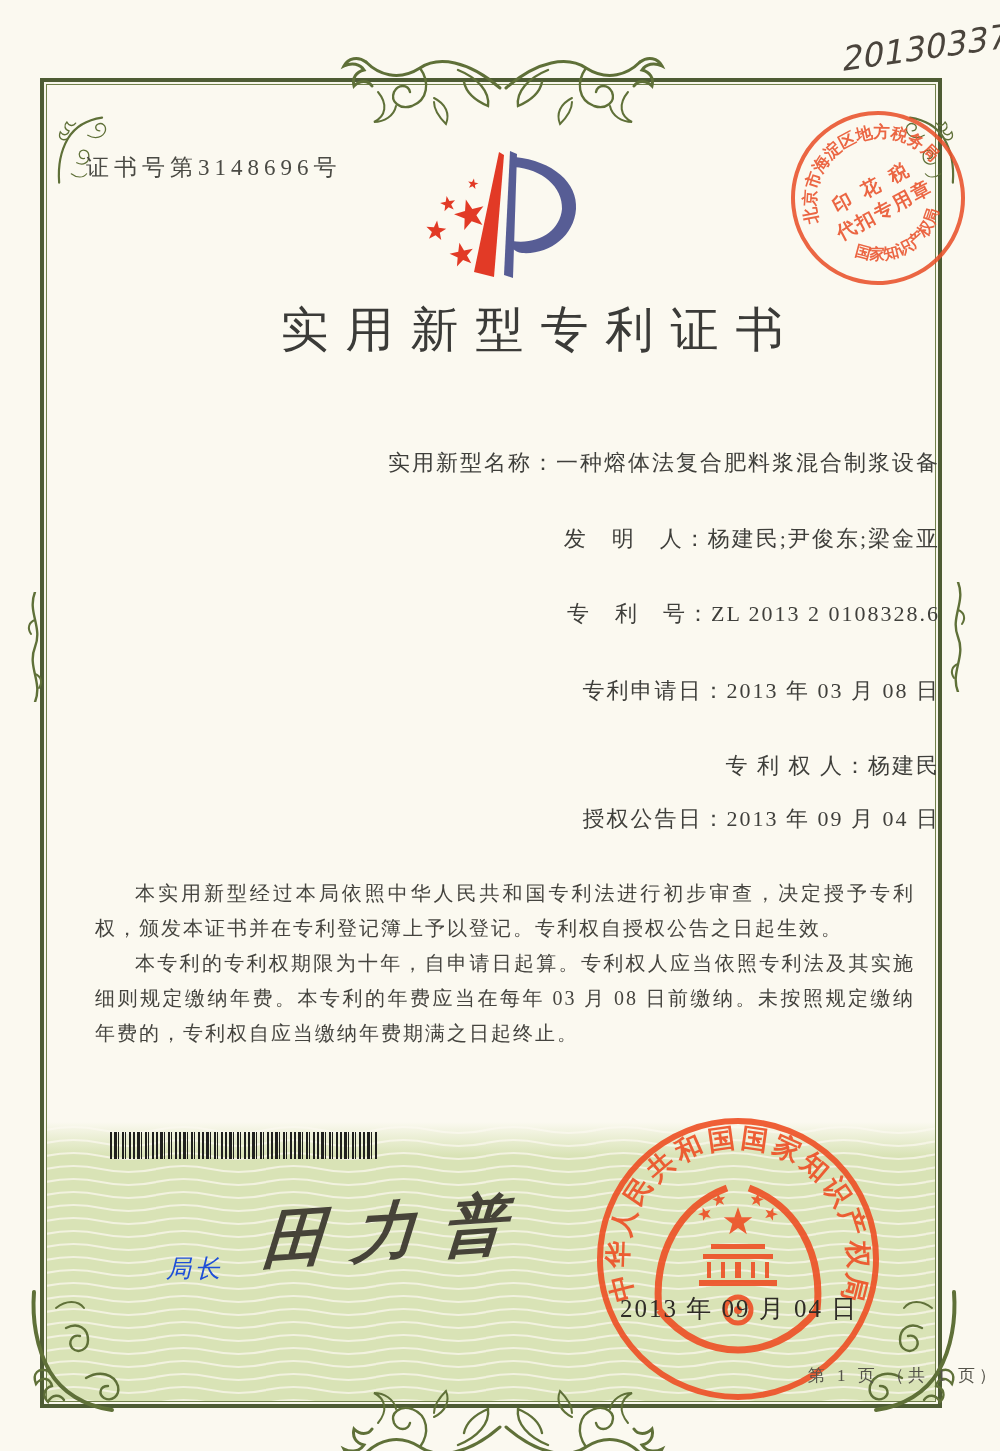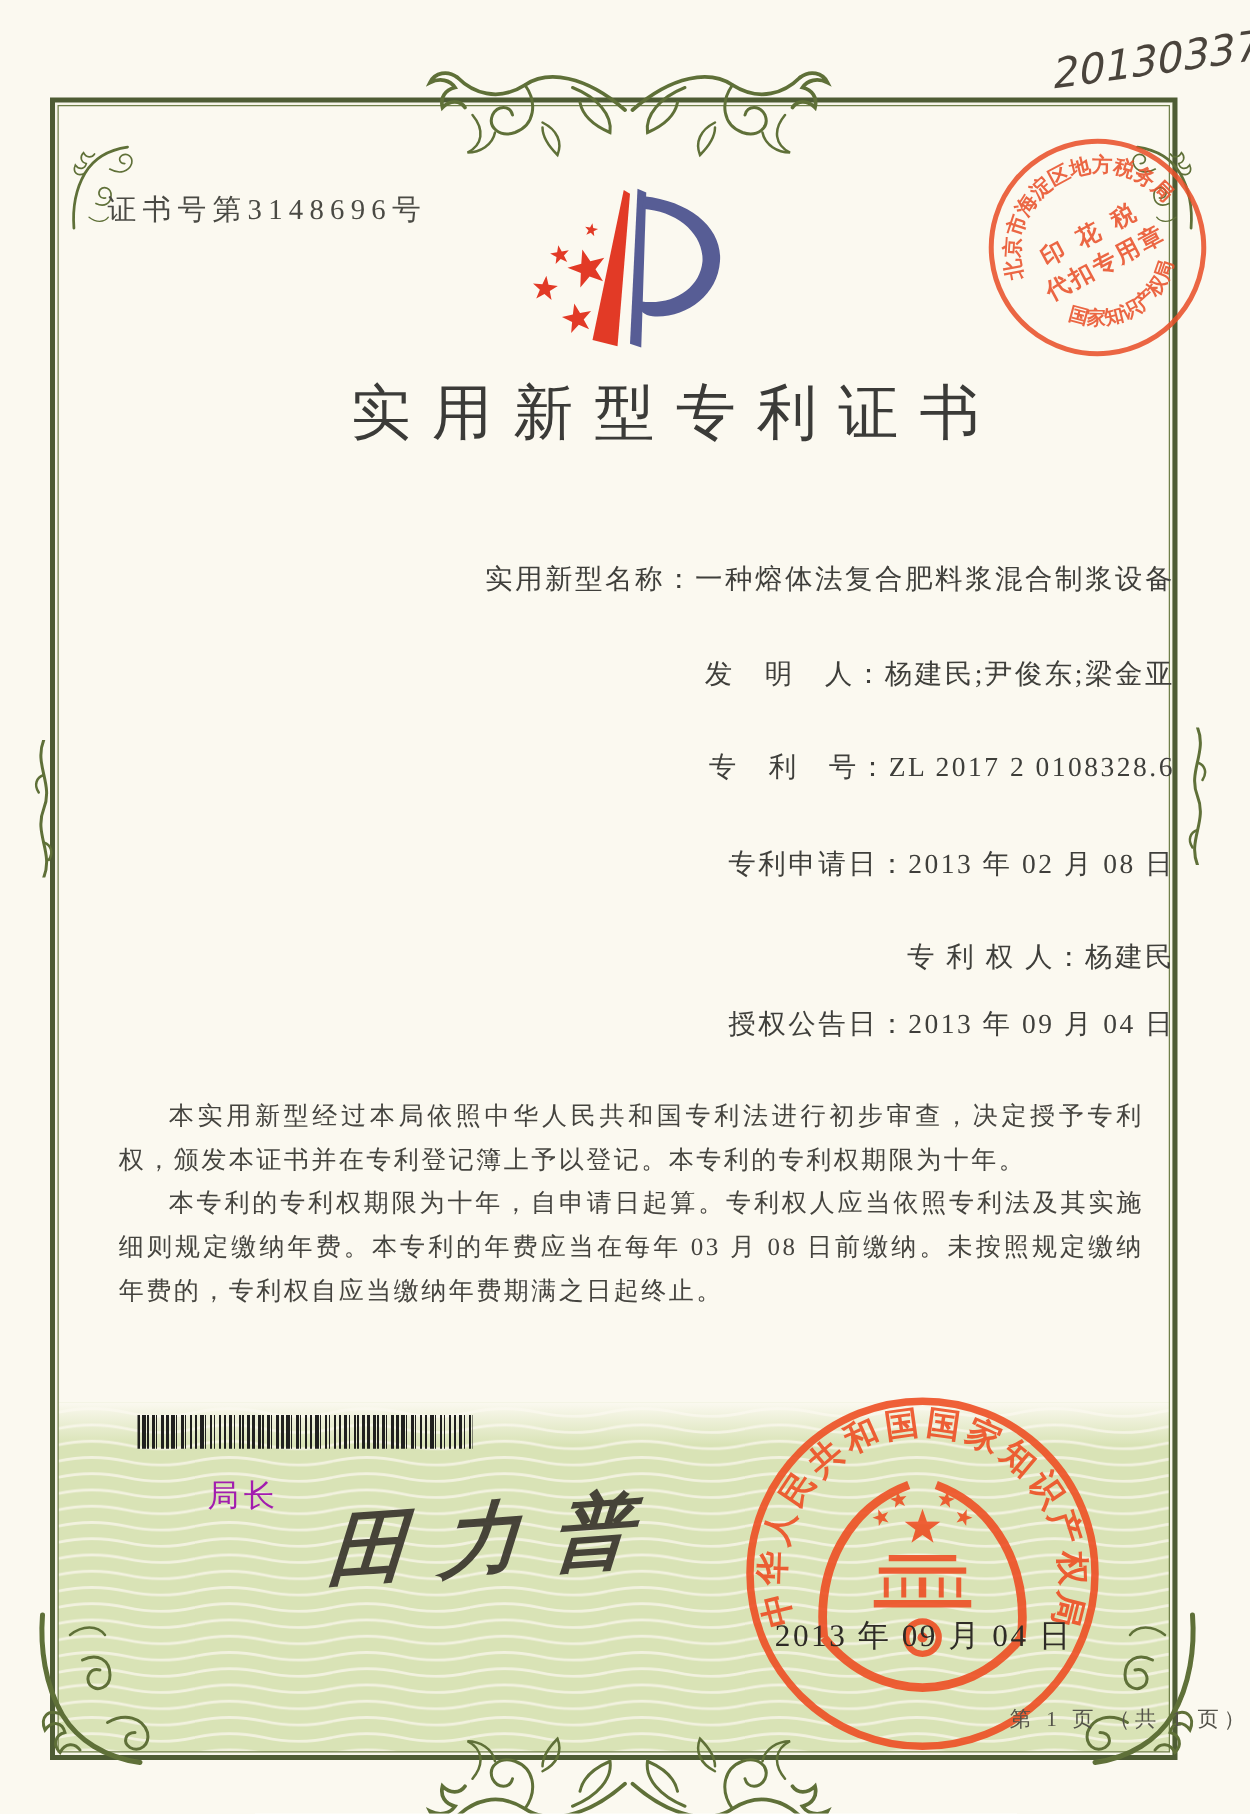--- a/index.html
+++ b/index.html
@@ -45,22 +45,22 @@
   .barcode {
     position:absolute; left:110px; top:1132px; width:268px; height:27px; z-index:2;
     background:repeating-linear-gradient(90deg,
       #20201e 0 2px, rgba(0,0,0,0) 2px 4px,
       #20201e 4px 7px, rgba(0,0,0,0) 7px 8px,
       #20201e 8px 9px, rgba(0,0,0,0) 9px 12px,
       #20201e 12px 14px, rgba(0,0,0,0) 14px 15px,
       #20201e 15px 16px, rgba(0,0,0,0) 16px 19px,
       #20201e 19px 21px, rgba(0,0,0,0) 21px 23px);
   }
-  .sig-title { position:absolute; left:166px; top:1180px; font-size:25px;
-    letter-spacing:4px; color:#a21caf; z-index:2; }
+  .sig-title { position:absolute; left:166px; top:1252px; font-size:25px;
+    letter-spacing:4px; color:#1d4ed8; z-index:2;font-style:italic; }
   .sig-name {
     position:absolute; left:262px; top:1188px; z-index:2;
     font-size:64px; font-weight:bold; font-style:italic; color:#3a362e;
     letter-spacing:26px; transform:rotate(-4deg) skewX(-8deg); opacity:.92;
   }
   .seal { position:absolute; left:593px; top:1114px; z-index:2; }
   .seal-date {
     position:absolute; left:604px; top:1292px; width:270px; text-align:center;
     font-size:25px; letter-spacing:2px; color:#2e2b26; z-index:3;
   }
@@ -188,29 +188,29 @@
     </g>
   </svg>
 
   
   <div class="title">实用新型专利证书</div>
 
   
   <div class="fields">
     <div class="field-row f0"><span>实用新型名称：</span><span>一种熔体法复合肥料浆混合制浆设备</span></div>
     <div class="field-row f1"><span>发　明　人：</span><span>杨建民;尹俊东;梁金亚</span></div>
-    <div class="field-row f2"><span>专　利　号：</span><span>ZL 2017 2 0108328.6</span></div>
-    <div class="field-row f3"><span>专利申请日：</span><span>2013 年 02 月 08 日</span></div>
+    <div class="field-row f2"><span>专　利　号：</span><span>ZL 2013 2 0108328.6</span></div>
+    <div class="field-row f3"><span>专利申请日：</span><span>2013 年 03 月 08 日</span></div>
     <div class="field-row f4"><span>专 利 权 人：</span><span>杨建民</span></div>
     <div class="field-row f5"><span>授权公告日：</span><span>2013 年 09 月 04 日</span></div>
   </div>
 
   
   <div class="body-text">
-    <p>本实用新型经过本局依照中华人民共和国专利法进行初步审查，决定授予专利权，颁发本证书并在专利登记簿上予以登记。本专利的专利权期限为十年。</p>
+    <p>本实用新型经过本局依照中华人民共和国专利法进行初步审查，决定授予专利权，颁发本证书并在专利登记簿上予以登记。专利权自授权公告之日起生效。</p>
     <p>本专利的专利权期限为十年，自申请日起算。专利权人应当依照专利法及其实施细则规定缴纳年费。本专利的年费应当在每年 03 月 08 日前缴纳。未按照规定缴纳年费的，专利权自应当缴纳年费期满之日起终止。</p>
   </div>
 
   
   <div class="barcode"></div>
 
   
   <div class="sig-title">局长</div>
   <div class="sig-name">田力普</div>
 

